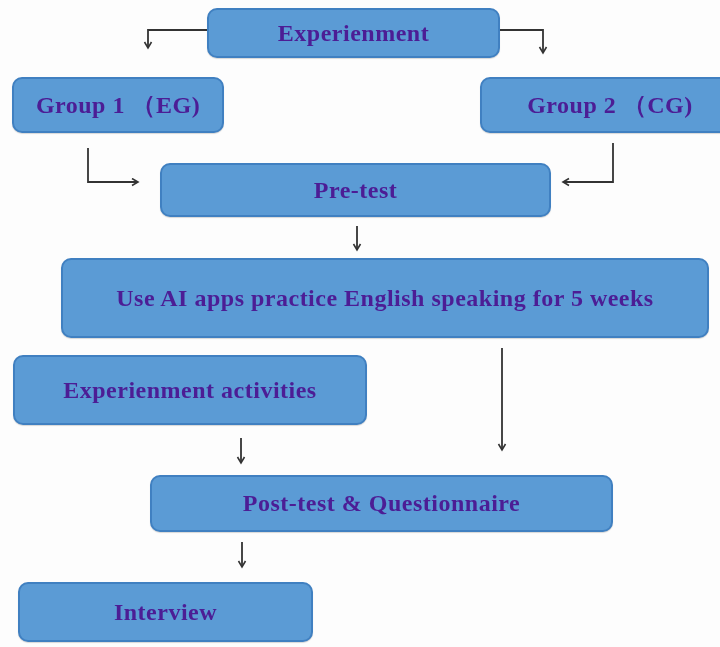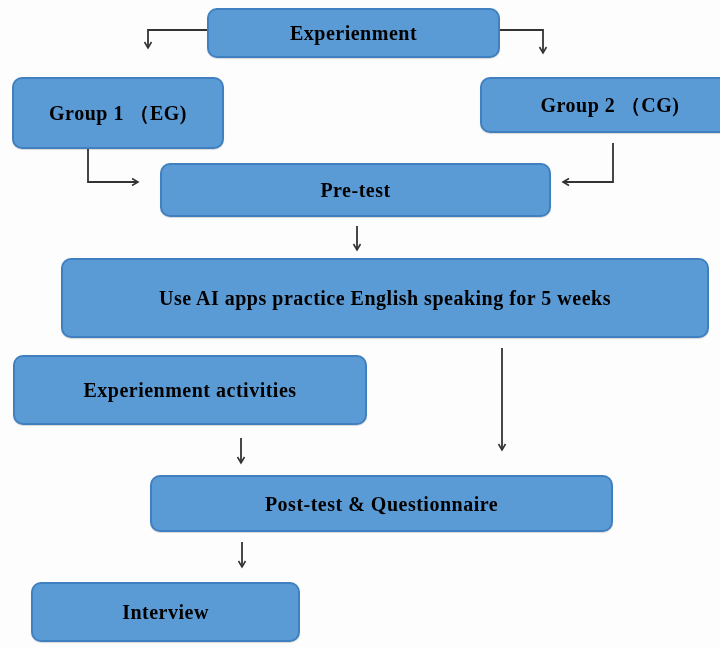--- a/index.html
+++ b/index.html
@@ -25,36 +25,36 @@
   }
   .node {
     position: absolute;
     box-sizing: border-box;
     background: #5b9bd5;
     border: 2px solid #4080c1;
     border-radius: 10px;
     display: flex;
     align-items: center;
     justify-content: center;
-    color: #000000;
-    font-size: 20px;
+    color: #4c1d95;
+    font-size: 24px;
     font-weight: bold;
     letter-spacing: 0.5px;
     text-align: center;
     line-height: 1.1;
     box-shadow: 0 1px 1px rgba(0,0,0,0.15);
   }
   #node-experiment  { left: 207px; top:   8px; width: 293px; height: 50px; }
-  #node-group1      { left:  12px; top:  77px; width: 212px; height: 72px; }
+  #node-group1      { left:  12px; top:  77px; width: 212px; height: 56px; }
   #node-group2      { left: 480px; top:  77px; width: 260px; height: 56px; }
   #node-pretest     { left: 160px; top: 163px; width: 391px; height: 54px; }
   #node-practice    { left:  61px; top: 258px; width: 648px; height: 80px; }
   #node-interaction { left:  13px; top: 355px; width: 354px; height: 70px; }
   #node-posttest    { left: 150px; top: 475px; width: 463px; height: 57px; }
-  #node-interview   { left:  31px; top: 582px; width: 269px; height: 60px; text-align: center; }
+  #node-interview   { left:  18px; top: 582px; width: 295px; height: 60px; text-align: center; }
 </style>
 </head>
 <body>
 
 <div class="canvas">
 
   <svg class="arrow-layer" viewBox="0 0 720 647" xmlns="http://www.w3.org/2000/svg">
     <defs>
       <marker id="arrowhead" markerWidth="10" markerHeight="10" refX="7" refY="4.5" orient="auto" markerUnits="userSpaceOnUse">
         <path d="M1,1 L7,4.5 L1,8" fill="none" stroke="#333333" stroke-width="1.6"></path>

